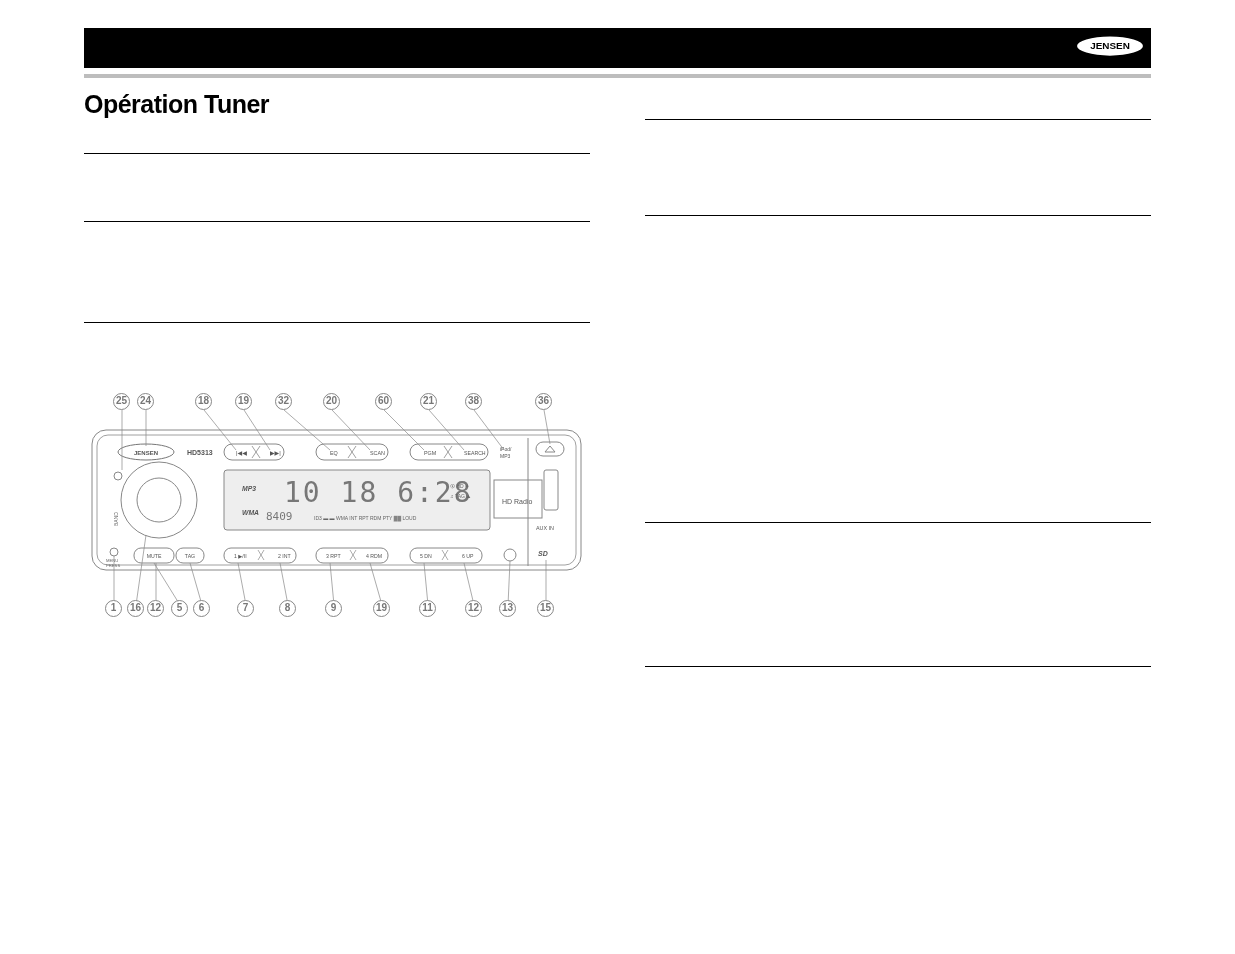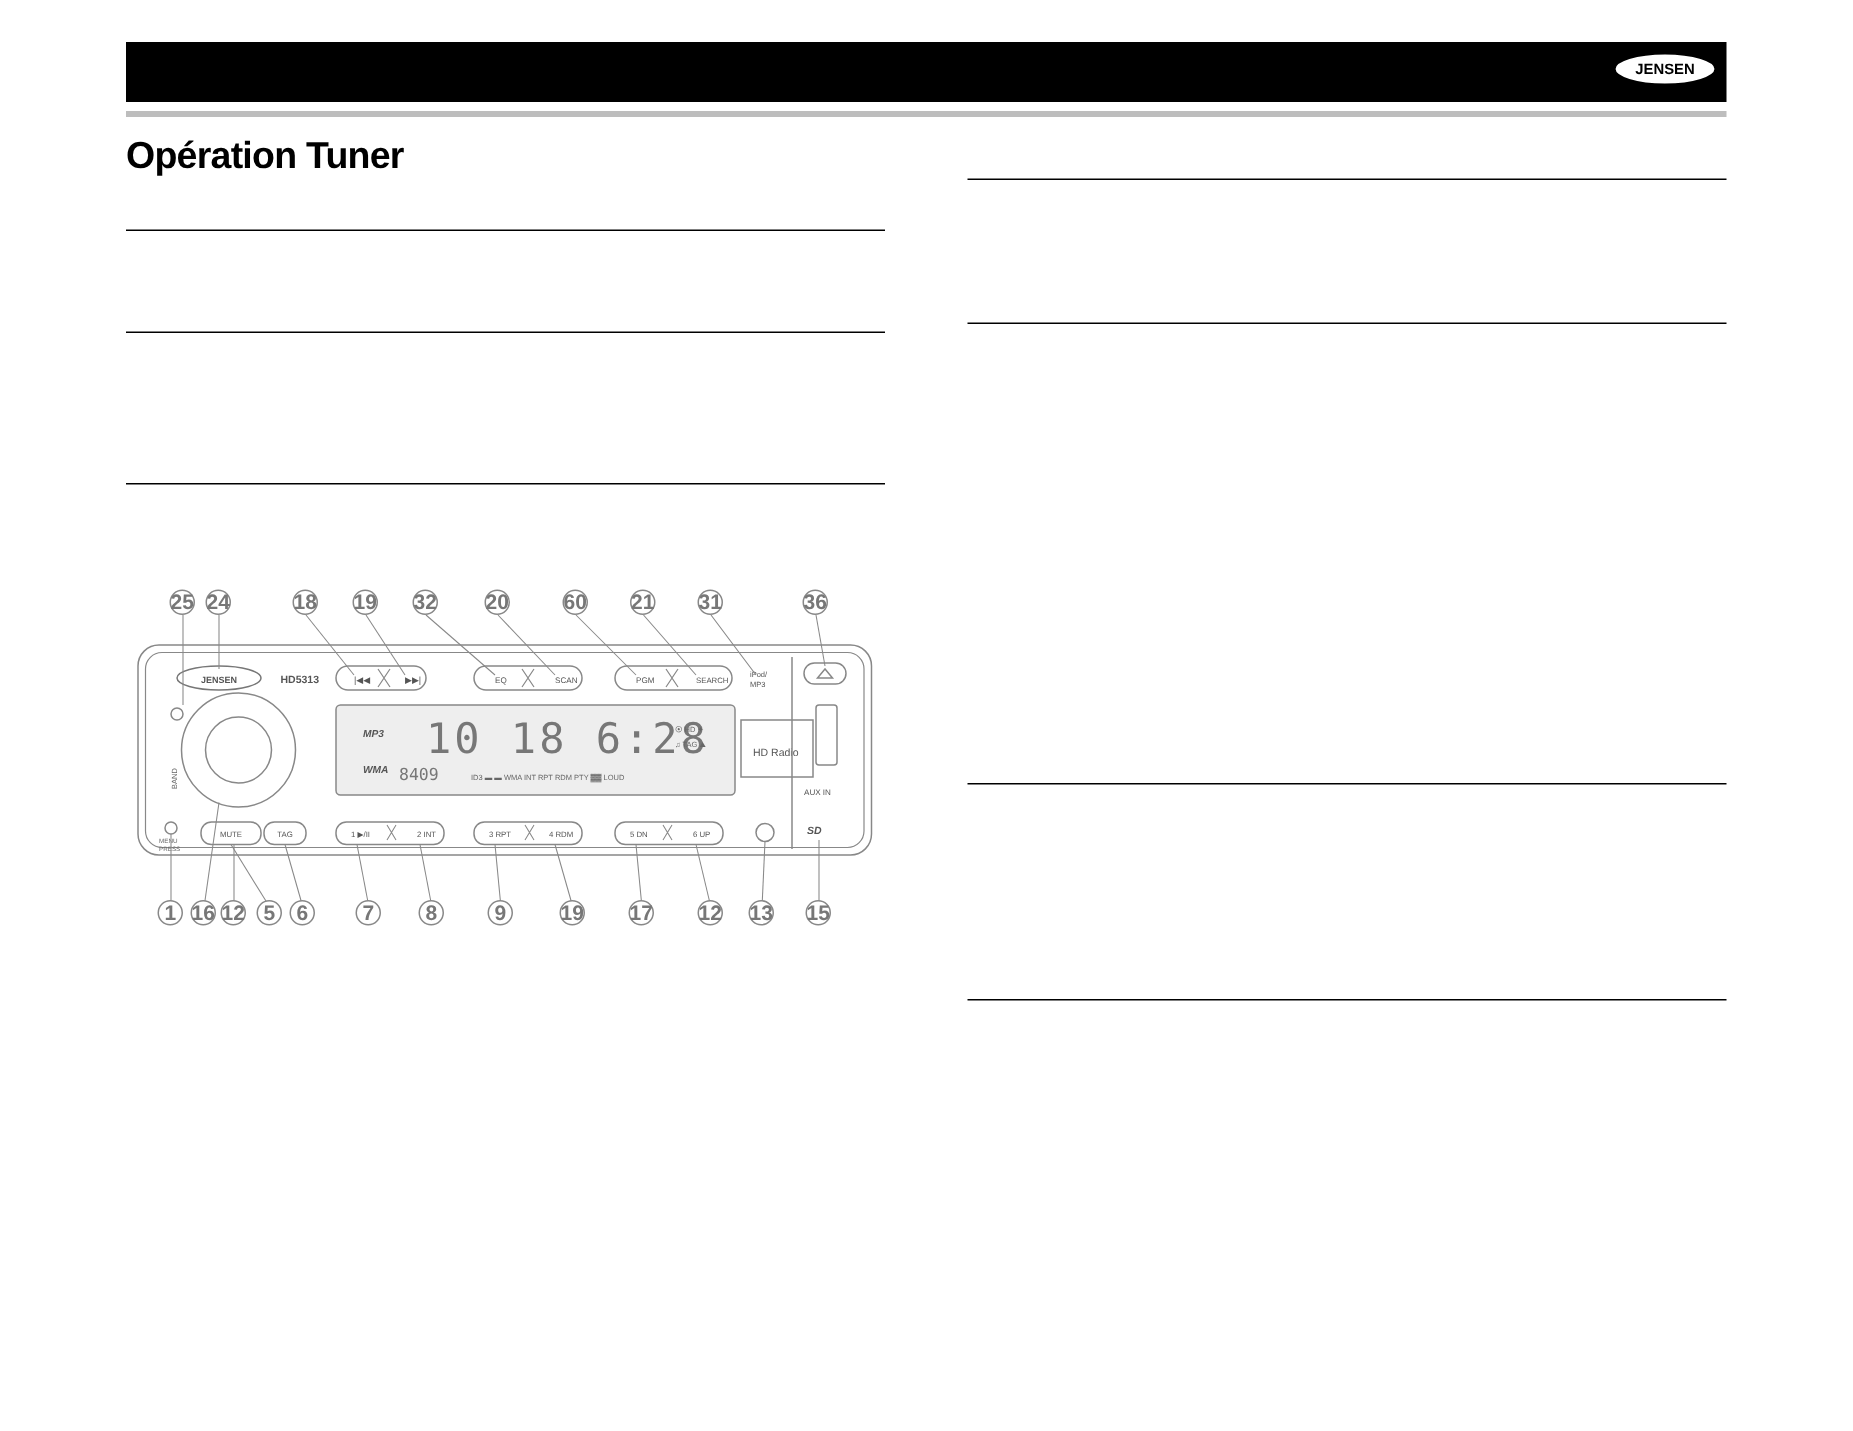--- a/index.html
+++ b/index.html
@@ -59,21 +59,21 @@
     position: relative;
     width: 505px;
     height: 245px;
   }
   .diagram svg { width: 100%; height: 100%; }
   .callout {
     position: absolute;
     width: 17px; height: 17px;
     border: 1.2px solid #888;
     border-radius: 50%;
-    font-size: 14px;
+    font-size: 10px;
     display: flex; align-items: center; justify-content: center;
     background: #fff;
     color: #777;
     font-weight: bold;
   }
   .pagenum {
     position: absolute;
     left: 0; right: 0;
     bottom: 12px;
     text-align: center;
@@ -224,34 +224,34 @@
 
       
       <div class="callout" style="left:29px; top:13px">25</div>
       <div class="callout" style="left:53px; top:13px">24</div>
       <div class="callout" style="left:111px; top:13px">18</div>
       <div class="callout" style="left:151px; top:13px">19</div>
       <div class="callout" style="left:191px; top:13px">32</div>
       <div class="callout" style="left:239px; top:13px">20</div>
       <div class="callout" style="left:291px; top:13px">60</div>
       <div class="callout" style="left:336px; top:13px">21</div>
-      <div class="callout" style="left:381px; top:13px">31</div>
+      <div class="callout" style="left:381px; top:13px">38</div>
       <div class="callout" style="left:451px; top:13px">36</div>
 
       
       <div class="callout" style="left:21px; top:220px">1</div>
       <div class="callout" style="left:43px; top:220px">16</div>
       <div class="callout" style="left:63px; top:220px">12</div>
       <div class="callout" style="left:87px; top:220px">5</div>
       <div class="callout" style="left:109px; top:220px">6</div>
       <div class="callout" style="left:153px; top:220px">7</div>
       <div class="callout" style="left:195px; top:220px">8</div>
       <div class="callout" style="left:241px; top:220px">9</div>
       <div class="callout" style="left:289px; top:220px">19</div>
-      <div class="callout" style="left:335px; top:220px">17</div>
+      <div class="callout" style="left:335px; top:220px">11</div>
       <div class="callout" style="left:381px; top:220px">12</div>
       <div class="callout" style="left:415px; top:220px">13</div>
       <div class="callout" style="left:453px; top:220px">15</div>
     </div>
   </div>
 
   <div class="col colR">
     <div class="sect-hdr">Syntonisation par Exploration</div>
     <hr class="rule">
     <p>Appuyez sur le bouton SEARCH (21) pour balayer les stations suffisamment puissantes. La radio s'arrête à chaque station pendant cinq secondes avant de passer à la station suivante et l'affichage de fréquence clignote pendant le balayage. Appuyez à nouveau sur SEARCH pour arrêter le balayage et écouter la station courante.</p>

